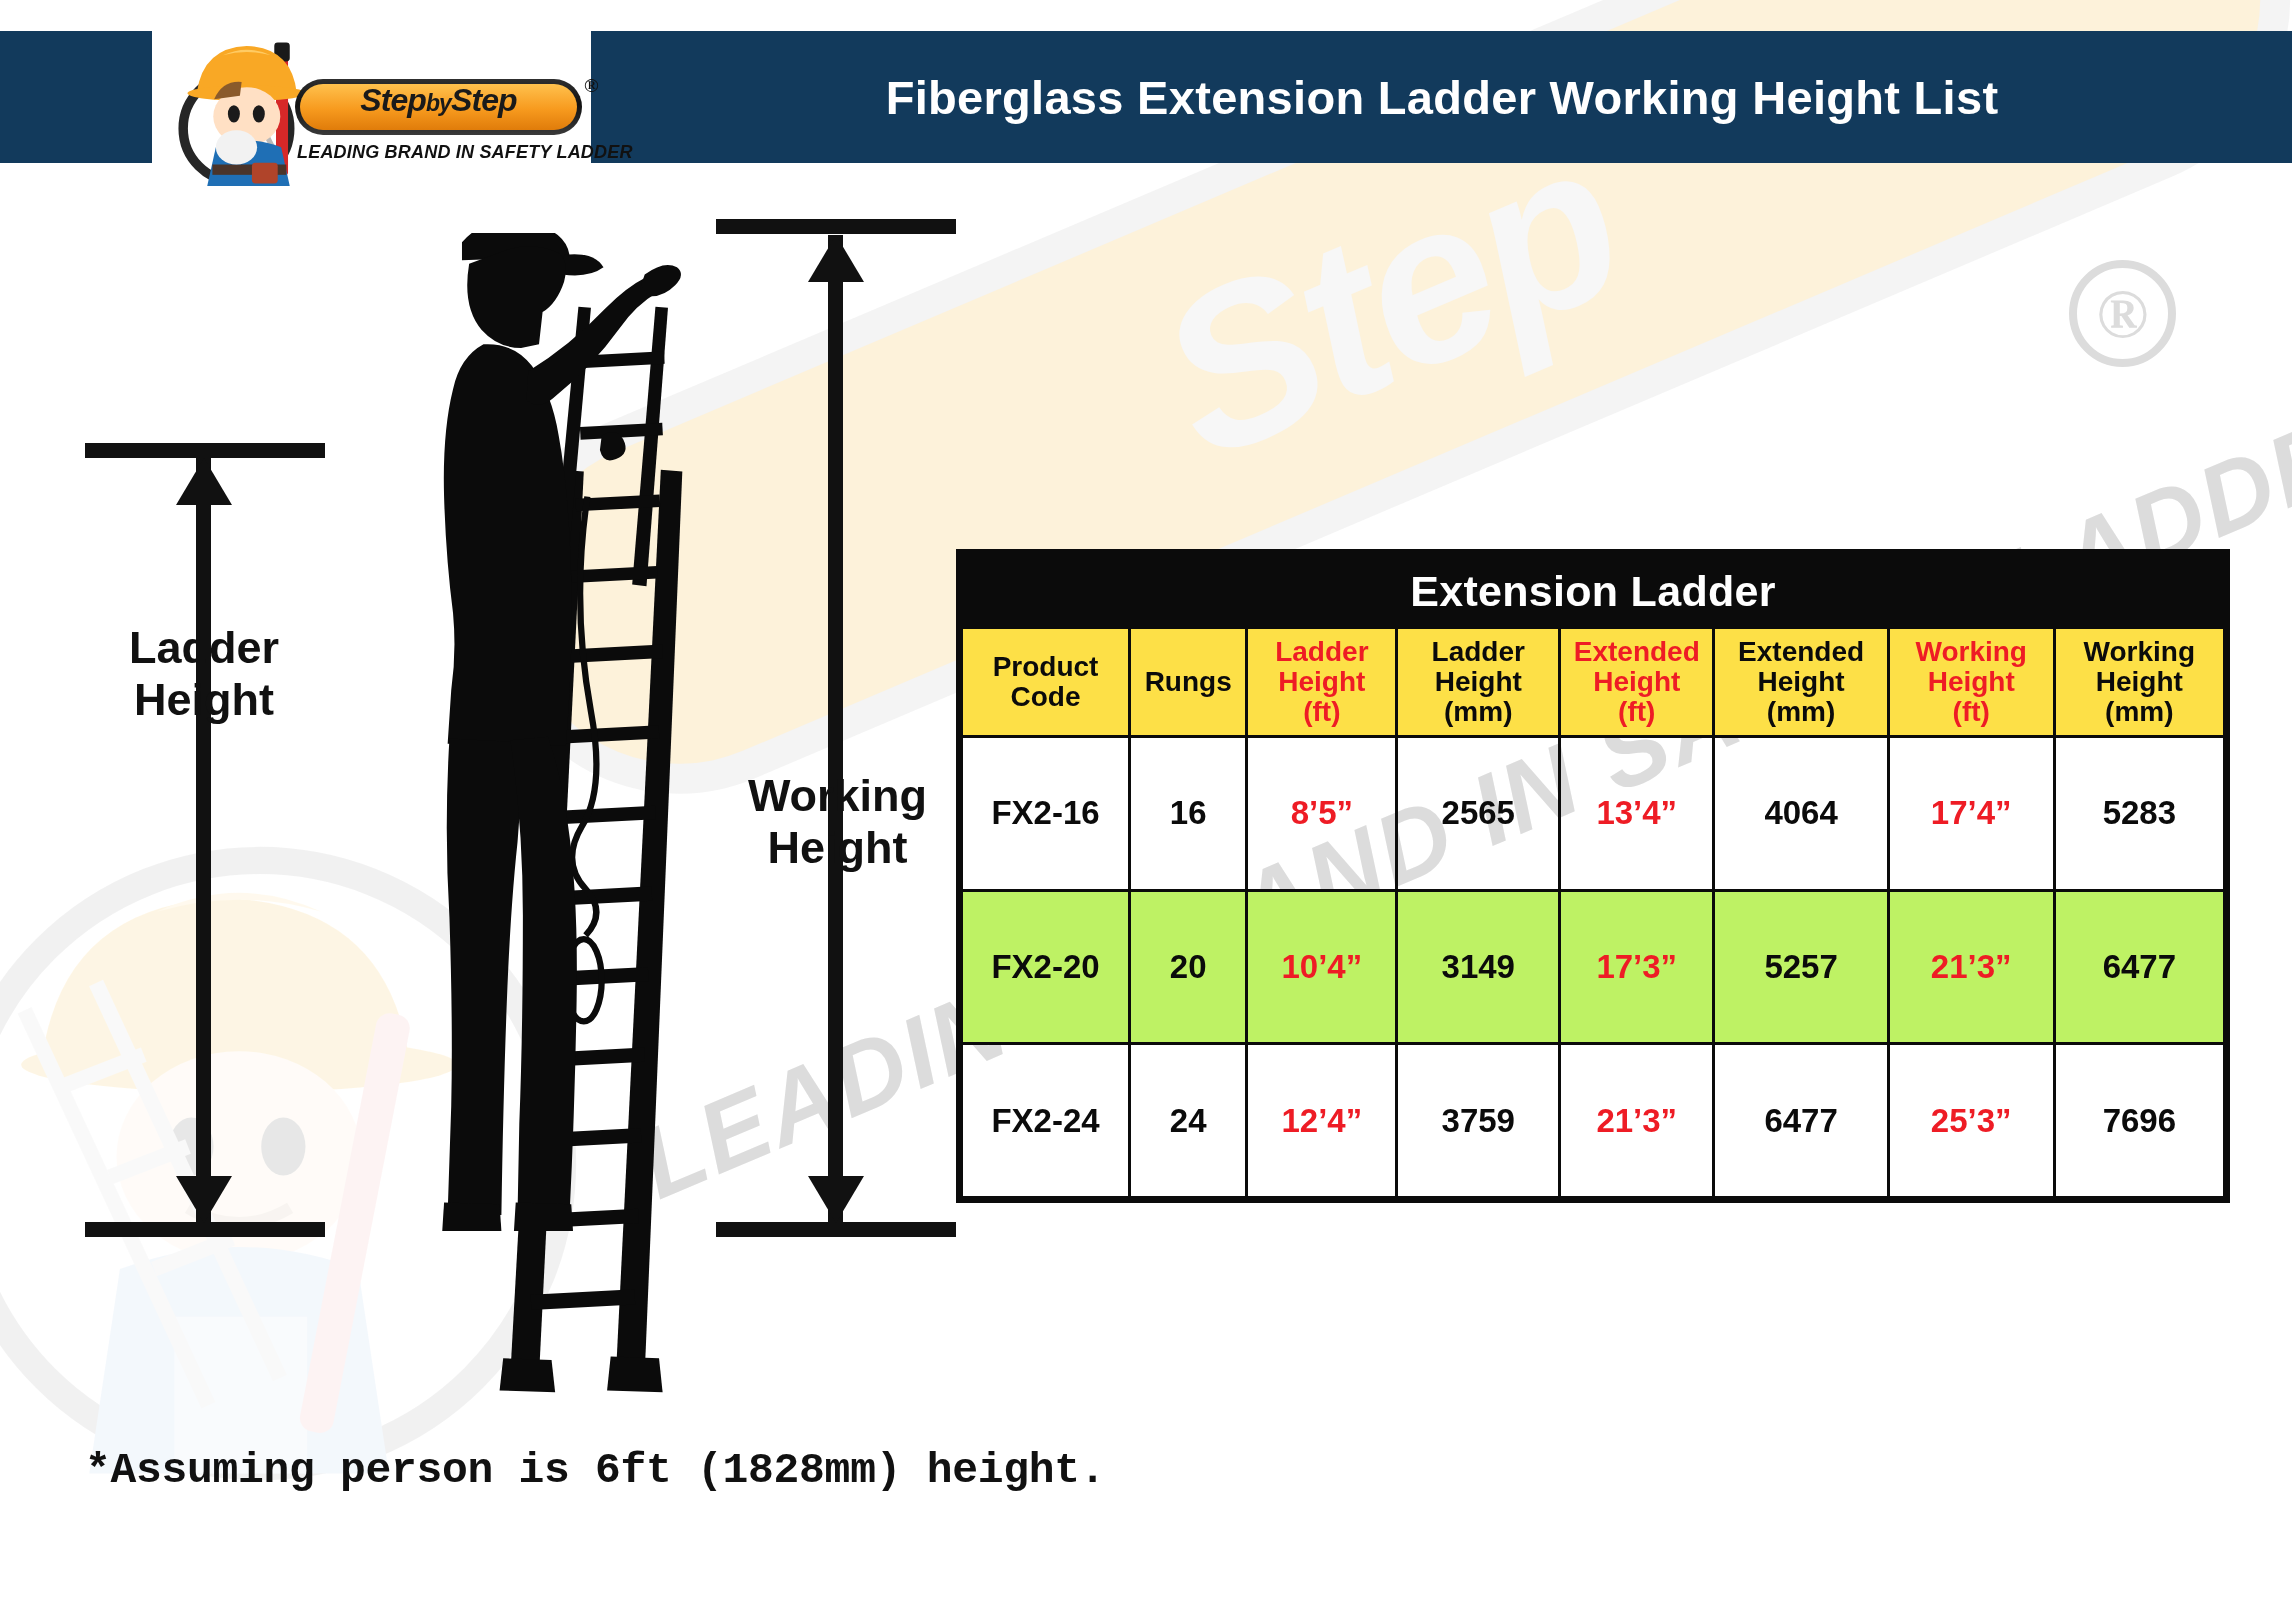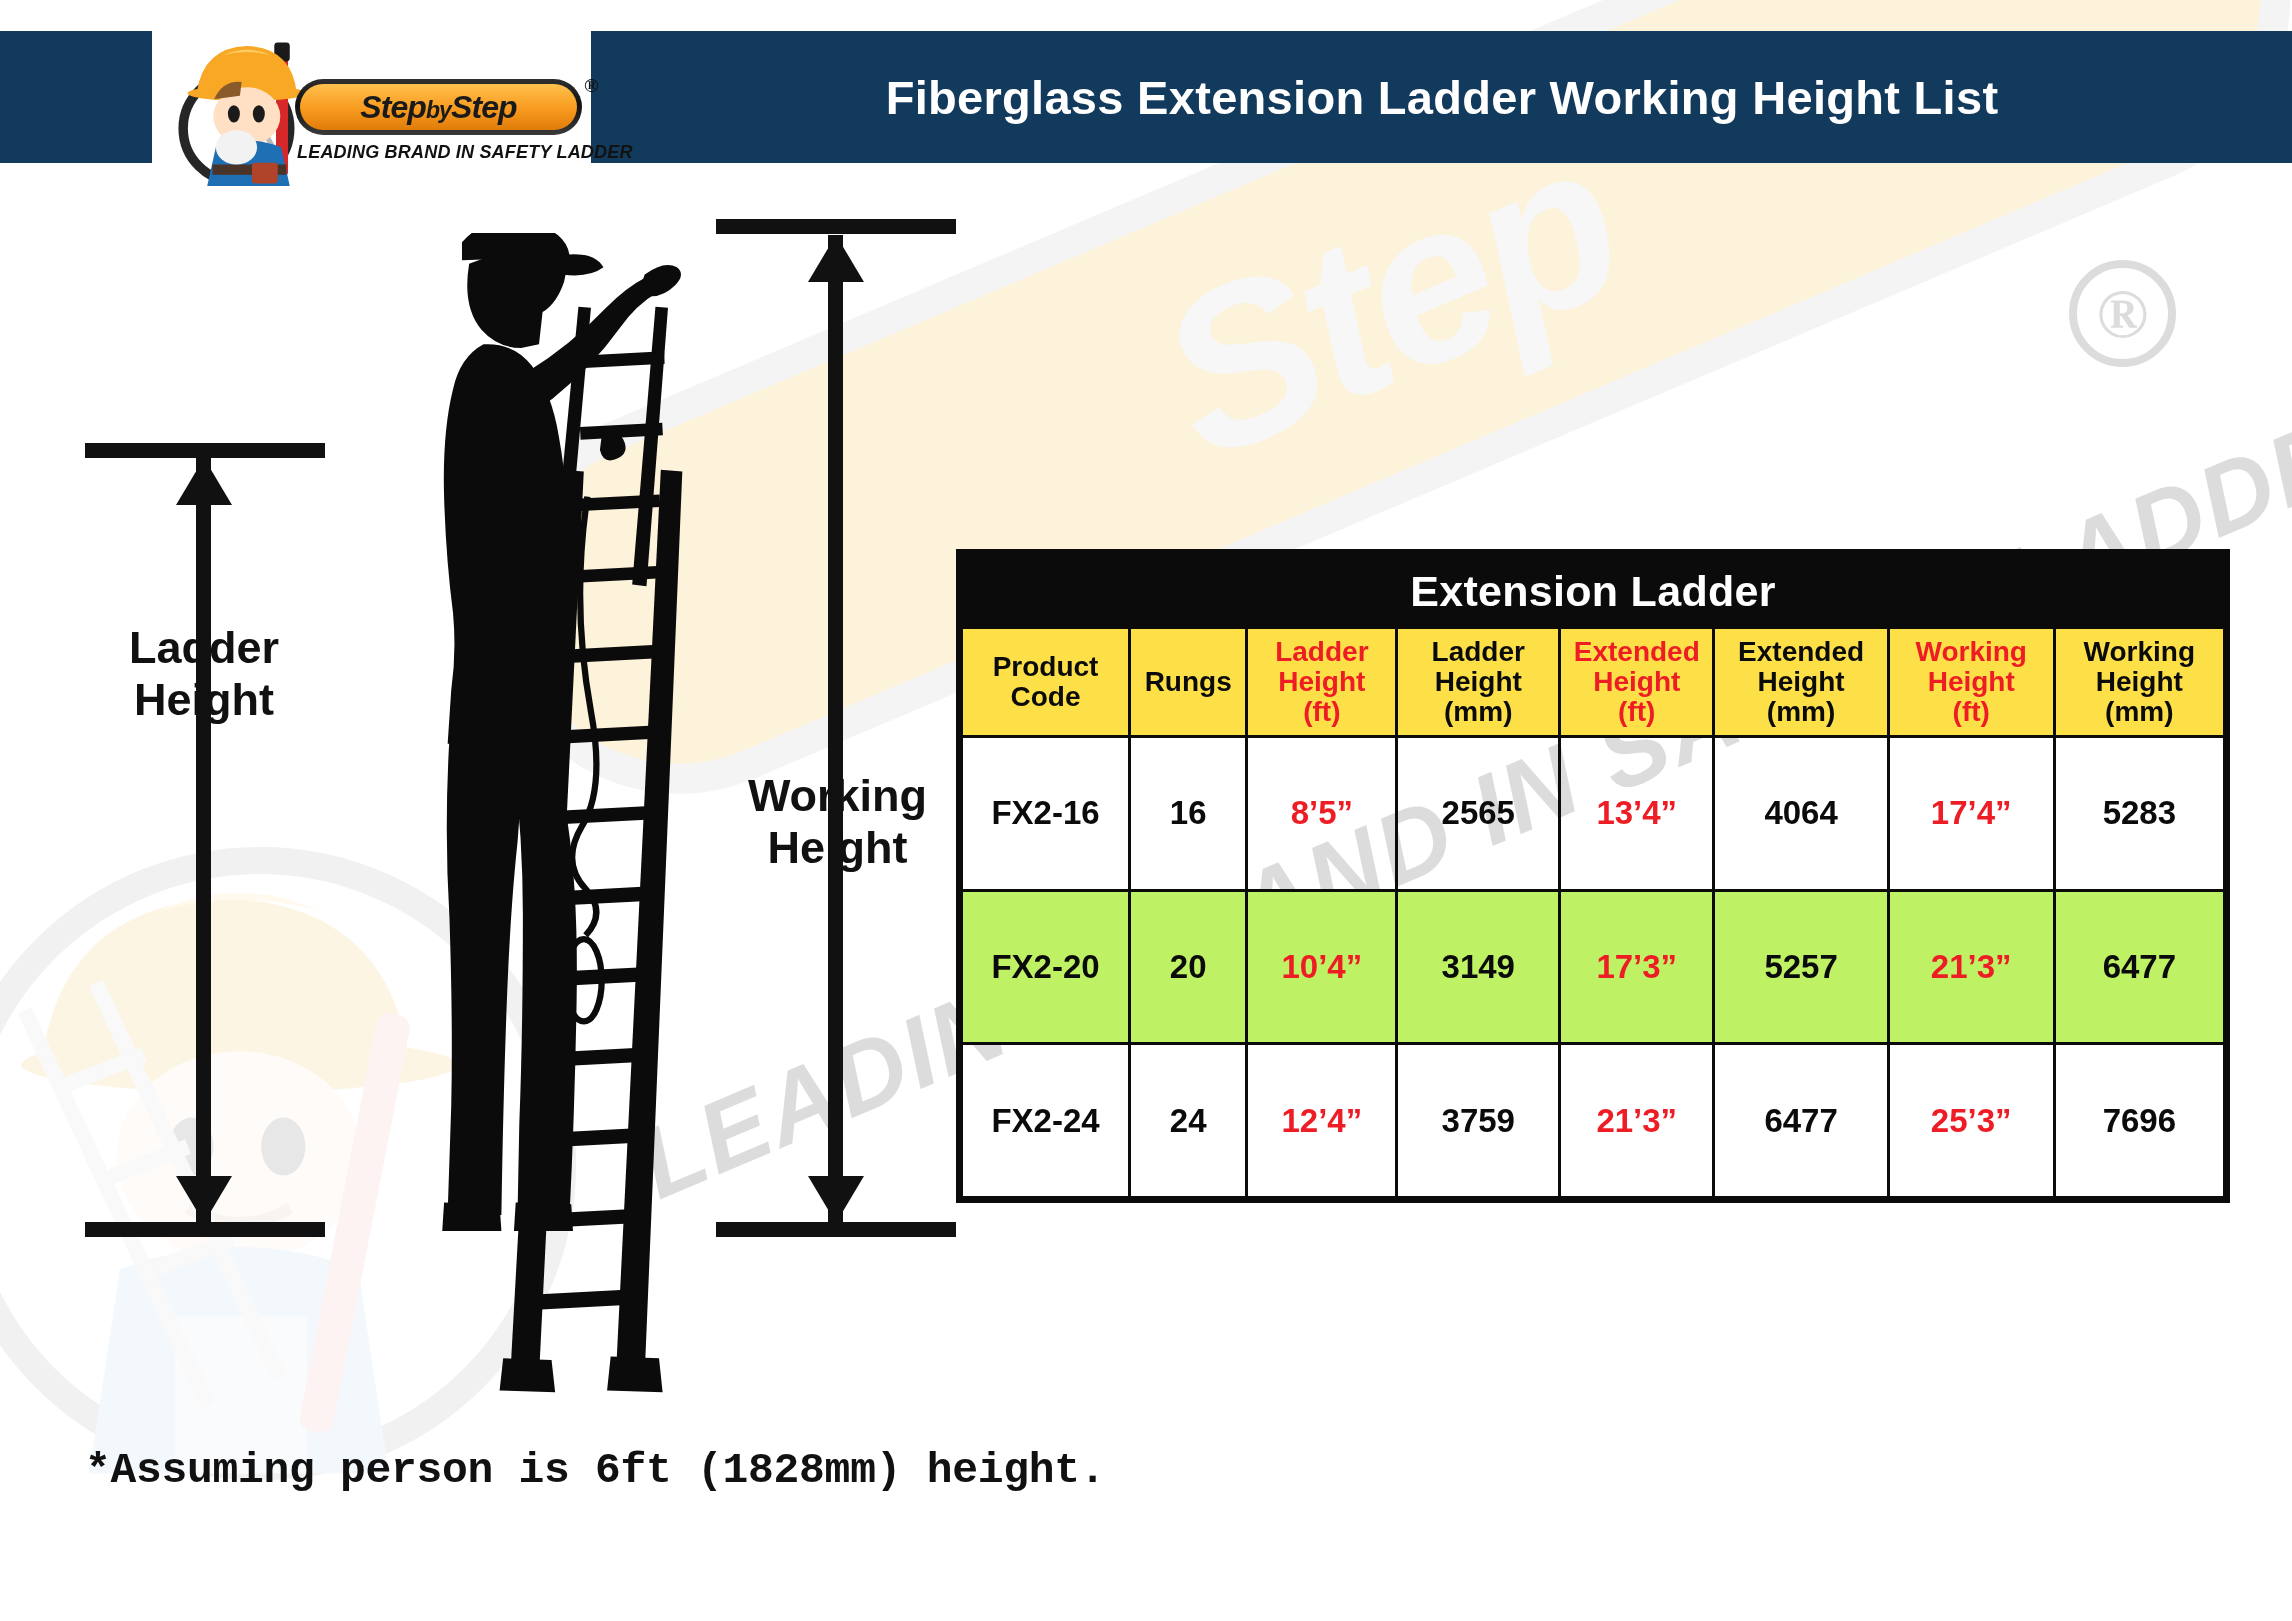--- a/index.html
+++ b/index.html
@@ -122,21 +122,21 @@
     left: 134px; top: 52px;
     width: 287px; height: 56px;
     border-radius: 28px;
     background: linear-gradient(180deg, #2f2f2f 0%, #111 45%, #3a3a3a 100%);
     padding: 5.4px;
   }
   .logo-band-inner {
     width: 100%; height: 100%;
     border-radius: 23px;
     background: linear-gradient(180deg, #ffc14d 0%, #f79a1e 55%, #e07c0a 100%);
-    display: flex; align-items: center; justify-content: center;
+    display: flex; justify-content: center;
   }
   .logo-band-text {
     font-family: "Liberation Sans", sans-serif;
     font-weight: bold; font-style: italic;
     font-size: 32px;
     color: #1a1a1a;
     letter-spacing: -0.9px;
     white-space: nowrap;
     line-height: 1;
   }

